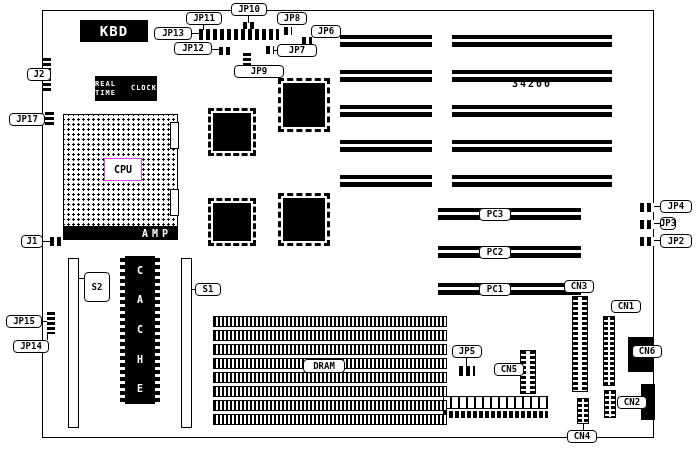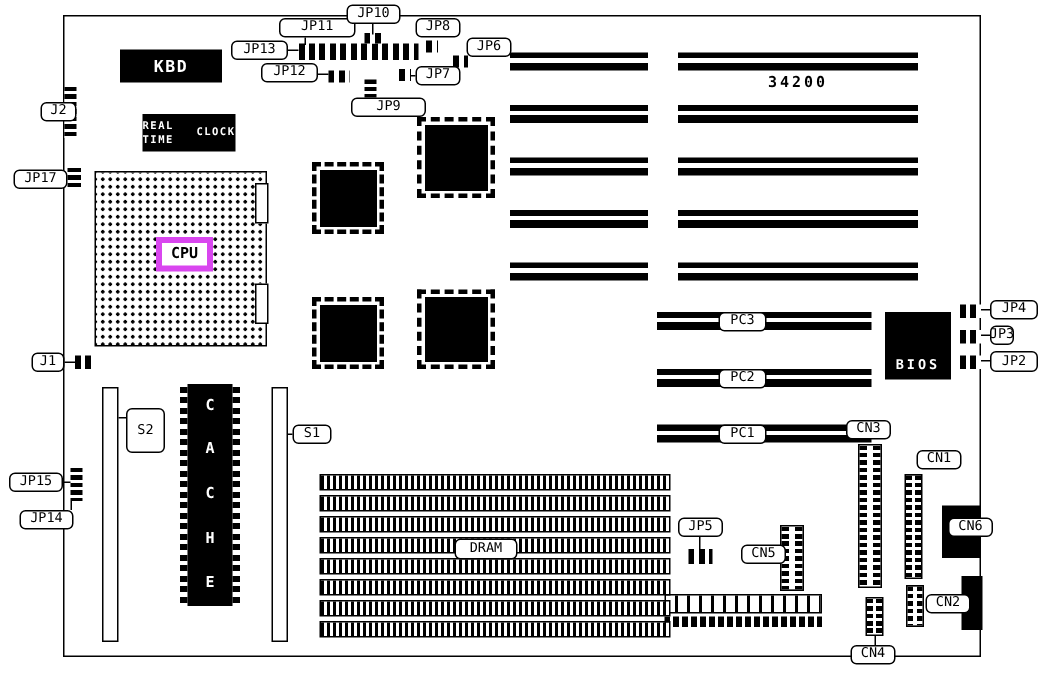--- a/index.html
+++ b/index.html
@@ -5,25 +5,25 @@
   * { margin:0; padding:0; box-sizing:border-box; }
   html,body { background:#fff; }
   #stage {
     position:relative; width:700px; height:458px; background:#fff;
     font-family:"DejaVu Sans Mono","Liberation Mono",monospace; color:#000; overflow:hidden;
   }
   .abs { position:absolute; }
   #board { position:absolute; left:42px; top:10px; width:612px; height:428px; border:1px solid #000; background:#fff; }
   .callout {
     position:absolute; z-index:10; background:#fff; border:1px solid #000; border-radius:4px;
-    font-size:9px; font-weight:normal; display:flex; align-items:center; justify-content:center;
+    font-size:9px; font-weight:bold; display:flex; align-items:center; justify-content:center;
     line-height:1; letter-spacing:0;
   }
   .boxlabel {
-    position:absolute; z-index:6; background:#fff; border:4px solid #d946ef;
+    position:absolute; z-index:6; background:#fff; border:1px solid #d946ef;
     font-size:10px; font-weight:bold; display:flex; align-items:center; justify-content:center;
   }
   .black { position:absolute; background:#000; }
   .wtext { color:#fff; font-weight:bold; display:flex; align-items:center; justify-content:center; }
   .rtc-line { color:#fff; font-weight:bold; font-size:7px; line-height:9px; letter-spacing:1px; }
   .cache-letter { color:#fff; font-weight:bold; font-size:10px; line-height:10px; }
   .dots {
     background-image: radial-gradient(#000 1.1px, transparent 1.3px);
     background-size:5px 5px; background-position:2px 2px;
   }
@@ -39,41 +39,42 @@
   .pins-h { position:absolute; background-image: repeating-linear-gradient(to right, #000 0 4px, #fff 4px 7px); }
   .pins-v { position:absolute; background-image: repeating-linear-gradient(to bottom, #000 0 3px, #fff 3px 5px); }
   .cache-pins { position:absolute; width:5px; background-image: repeating-linear-gradient(to bottom, #000 0 4px, transparent 4px 7px); }
   .simm { height:11px; margin-bottom:3px; border:1px solid #000;
     background-image: repeating-linear-gradient(to right, #000 0 2px, #fff 2px 4px); }
   .comb-top { position:absolute; border:1px solid #000;
     background-image: repeating-linear-gradient(to right, #fff 0 6px, #000 6px 8px); }
   .comb-bottom { position:absolute;
     background-image: repeating-linear-gradient(to right, #000 0 4px, #fff 4px 6px); }
   .leader { position:absolute; background:#000; z-index:5; }
-  #part-number { position:absolute; font-size:10px; font-weight:bold; letter-spacing:2px; }
+  #part-number { position:absolute; font-size:10px; font-weight:bold; letter-spacing:2px;margin-top:28px; }
 </style>
 </head>
 <body>
 
 <div id="stage">
 
   <div id="board"></div>
 
-  <div class="black wtext" style="left:80px;top:33px;width:68px;height:22px;font-size:11px;letter-spacing:1px;">KBD</div>
+  <div class="black wtext" style="left:80px;top:20px;width:68px;height:22px;font-size:14px;letter-spacing:1px;">KBD</div>
 
   <div class="black" style="left:95px;top:76px;width:62px;height:25px;display:flex;flex-direction:row;align-items:center;justify-content:center;">
     <span class="rtc-line">REAL TIME</span>
     <span class="rtc-line">CLOCK</span>
   </div>
 
   <div class="abs dots" style="left:63px;top:114px;width:115px;height:117px;border:1px solid #000;"></div>
   <div class="abs" style="left:170px;top:122px;width:9px;height:27px;background:#fff;border:1px solid #000;z-index:4;"></div>
   <div class="abs" style="left:170px;top:189px;width:9px;height:27px;background:#fff;border:1px solid #000;z-index:4;"></div>
   <div class="boxlabel" style="left:104px;top:158px;width:38px;height:23px;">CPU</div>
 
+  <div class="black wtext" style="left:63px;top:226px;width:115px;height:14px;font-size:10px;letter-spacing:4px;justify-content:flex-end;padding-right:6px;">AMP</div>
 
   <div class="vslot" style="left:68px;top:258px;width:11px;height:170px;"></div>
   <div class="vslot" style="left:181px;top:258px;width:11px;height:170px;"></div>
 
   <div class="cache-pins" style="left:120px;top:258px;height:146px;"></div>
   <div class="black" style="left:125px;top:256px;width:30px;height:148px;display:flex;flex-direction:column;align-items:center;justify-content:space-around;">
     <span class="cache-letter">C</span>
     <span class="cache-letter">A</span>
     <span class="cache-letter">C</span>
     <span class="cache-letter">H</span>
@@ -109,21 +110,20 @@
   <div class="slot" style="left:452px;top:140px;width:160px;height:12px;"></div>
   <div class="slot" style="left:340px;top:175px;width:92px;height:12px;"></div>
   <div class="slot" style="left:452px;top:175px;width:160px;height:12px;"></div>
 
   <div id="part-number" style="left:512px;top:50px;">34200</div>
 
   <div class="slot" style="left:438px;top:208px;width:143px;height:12px;"></div>
   <div class="slot" style="left:438px;top:246px;width:143px;height:12px;"></div>
   <div class="slot" style="left:438px;top:283px;width:143px;height:12px;"></div>
 
-  <div class="black wtext" style="left:590px;top:208px;width:44px;height:45px;font-size:9px;letter-spacing:2px;align-items:flex-end;justify-content:center;padding-bottom:4px;">BIOS</div>
 
   <div class="pins-h" style="left:640px;top:203px;width:14px;height:9px;"></div>
   <div class="pins-h" style="left:640px;top:220px;width:14px;height:9px;"></div>
   <div class="pins-h" style="left:640px;top:237px;width:14px;height:9px;"></div>
 
   <div class="ladder-v" style="left:572px;top:296px;width:16px;height:96px;"></div>
   <div class="ladder-v" style="left:603px;top:316px;width:12px;height:70px;"></div>
   <div class="black" style="left:628px;top:337px;width:26px;height:35px;"></div>
   <div class="ladder-v" style="left:604px;top:390px;width:12px;height:28px;"></div>
   <div class="black" style="left:641px;top:384px;width:14px;height:36px;"></div>
@@ -155,27 +155,27 @@
   <div class="leader" style="left:40px;top:74px;width:3px;height:1px;"></div>
   <div class="leader" style="left:43px;top:241px;width:7px;height:1px;"></div>
   <div class="leader" style="left:42px;top:321px;width:5px;height:1px;"></div>
   <div class="leader" style="left:47px;top:334px;width:1px;height:6px;"></div>
   <div class="leader" style="left:654px;top:206px;width:6px;height:1px;"></div>
   <div class="leader" style="left:654px;top:223px;width:6px;height:1px;"></div>
   <div class="leader" style="left:654px;top:240px;width:6px;height:1px;"></div>
   <div class="leader" style="left:79px;top:278px;width:5px;height:1px;"></div>
   <div class="leader" style="left:192px;top:289px;width:3px;height:1px;"></div>
 
-  <div class="callout" style="left:186px;top:12px;width:51px;height:13px;">JP11</div>
+  <div class="callout" style="left:186px;top:12px;width:36px;height:13px;">JP11</div>
   <div class="callout" style="left:231px;top:3px;width:36px;height:13px;">JP10</div>
   <div class="callout" style="left:277px;top:12px;width:30px;height:13px;text-align:right;">JP8</div>
   <div class="callout" style="left:311px;top:25px;width:30px;height:13px;">JP6</div>
   <div class="callout" style="left:154px;top:27px;width:38px;height:13px;">JP13</div>
   <div class="callout" style="left:174px;top:42px;width:38px;height:13px;">JP12</div>
-  <div class="callout" style="left:277px;top:44px;width:30px;height:13px;">JP7</div>
+  <div class="callout" style="left:277px;top:44px;width:40px;height:13px;">JP7</div>
   <div class="callout" style="left:234px;top:65px;width:50px;height:13px;">JP9</div>
   <div class="callout" style="left:27px;top:68px;width:24px;height:13px;">J2</div>
   <div class="callout" style="left:9px;top:113px;width:36px;height:13px;">JP17</div>
   <div class="callout" style="left:21px;top:235px;width:22px;height:13px;text-align:right;">J1</div>
   <div class="callout" style="left:6px;top:315px;width:36px;height:13px;">JP15</div>
   <div class="callout" style="left:13px;top:340px;width:36px;height:13px;">JP14</div>
   <div class="callout" style="left:84px;top:272px;width:26px;height:30px;">S2</div>
   <div class="callout" style="left:195px;top:283px;width:26px;height:13px;">S1</div>
   <div class="callout" style="left:303px;top:359px;width:42px;height:14px;">DRAM</div>
   <div class="callout" style="left:452px;top:345px;width:30px;height:13px;">JP5</div>

